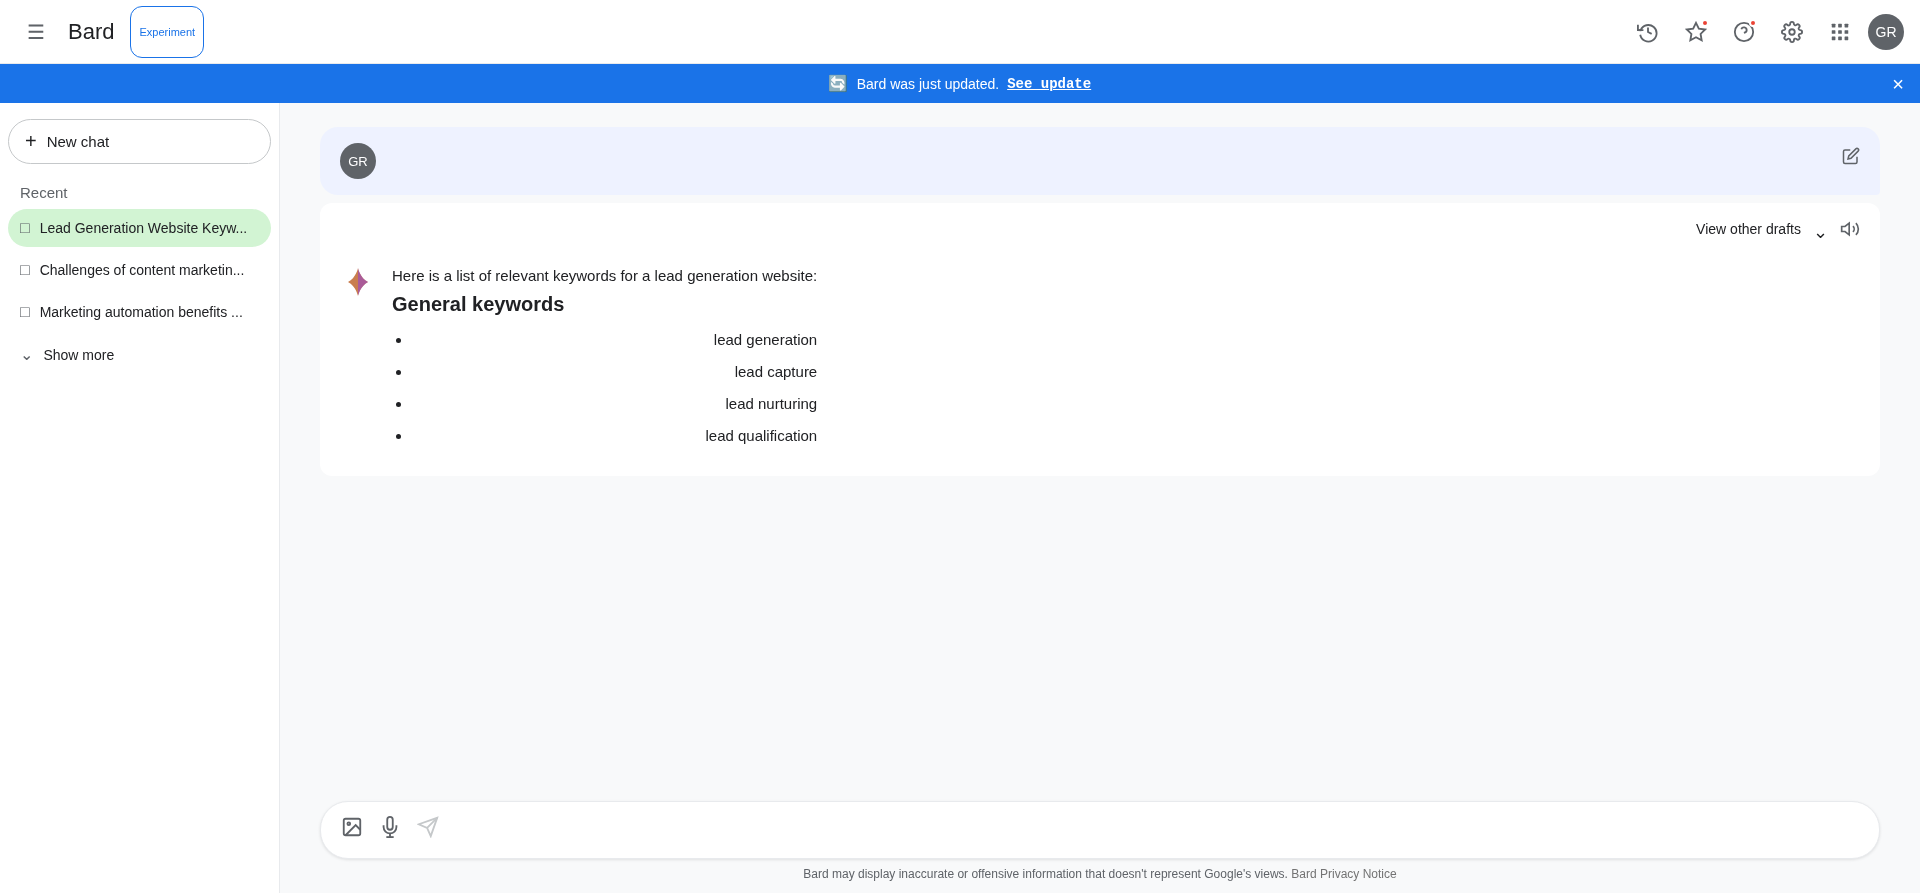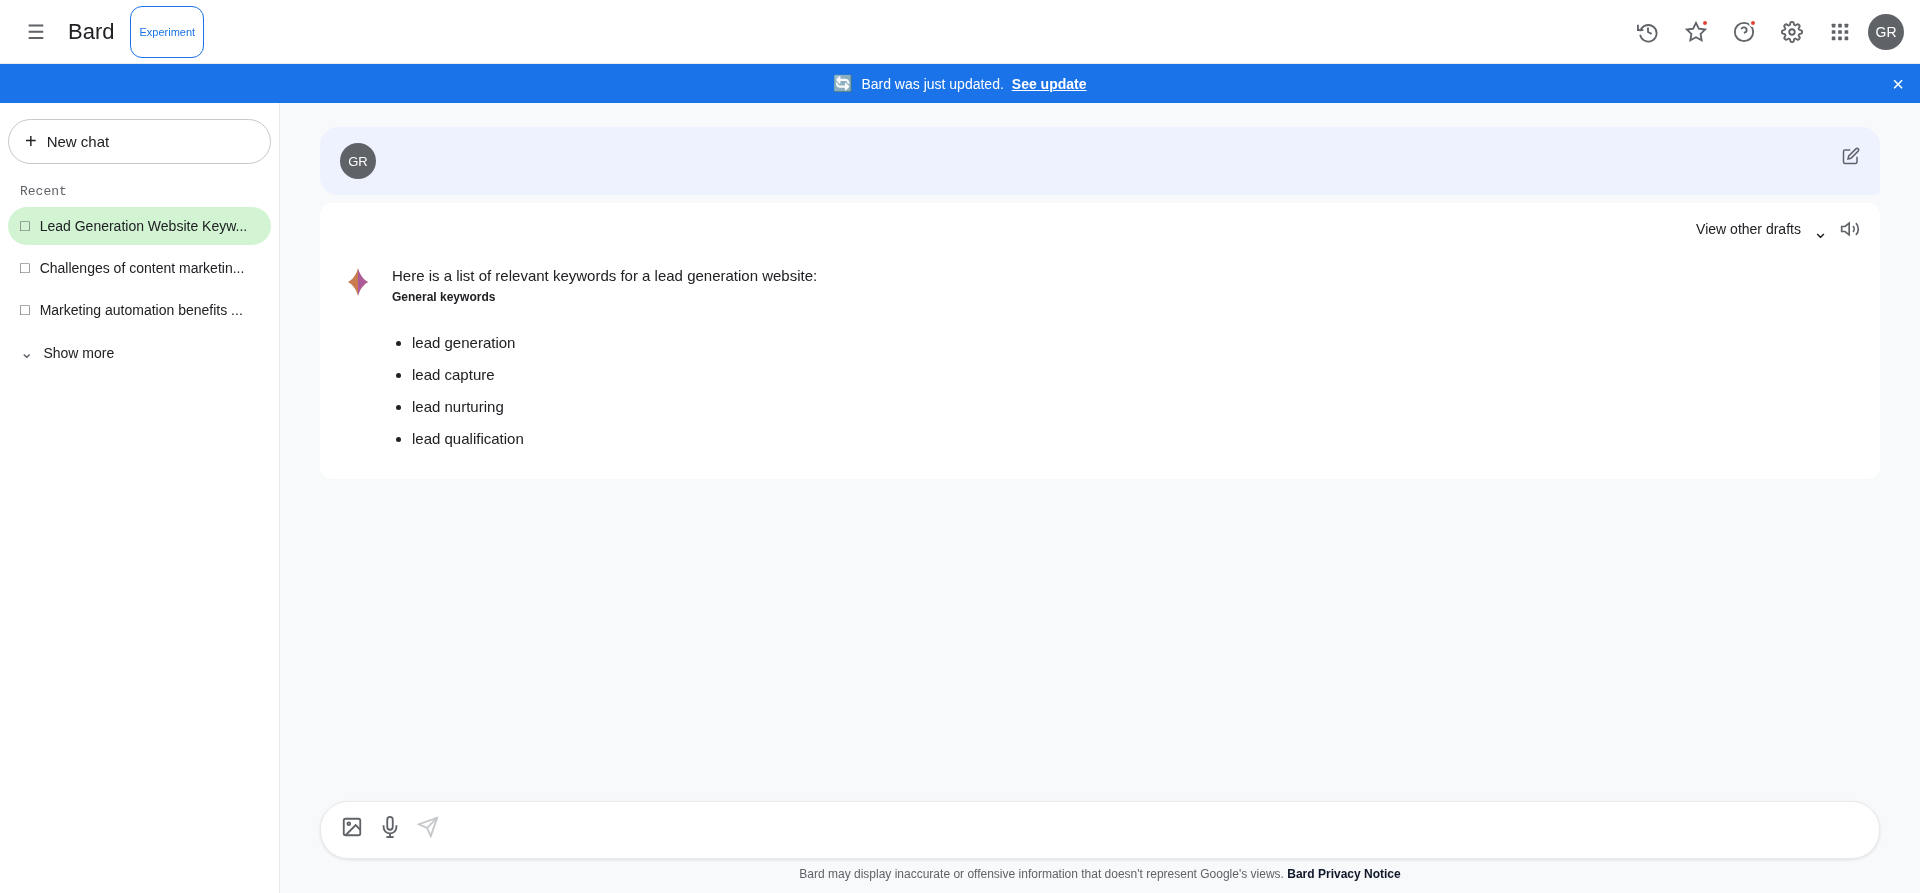--- a/index.html
+++ b/index.html
@@ -34,21 +34,21 @@
       color: #fff; font-size: 14px; font-weight: 500; cursor: pointer;
     }
 
     
     .update-banner {
       background: #1a73e8; color: #fff; text-align: center;
       padding: 10px 16px; font-size: 14px; display: flex;
       align-items: center; justify-content: center; gap: 8px; flex-shrink: 0;
       position: relative;
     }
-    .update-banner a { color: #fff; font-weight: 600; text-decoration: underline; cursor: pointer; }
+    .update-banner a { color: #fff; font-weight: 600; text-decoration: underline; cursor: pointer; font-family: Liberation Mono, monospace; }
     .banner-close {
       position: absolute; right: 16px; background: transparent; border: none;
       color: #fff; font-size: 20px; cursor: pointer; line-height: 1;
     }
     .update-icon { font-size: 16px; }
 
     
     .main-layout {
       display: flex; flex: 1; overflow: hidden;
     }
@@ -60,21 +60,21 @@
       border-right: 1px solid #e8eaed; overflow-y: auto;
     }
     .new-chat-btn {
       display: flex; align-items: center; gap: 10px;
       padding: 10px 16px; border-radius: 24px; border: 1px solid #c5c8ca;
       background: #fff; cursor: pointer; font-size: 15px; font-weight: 500;
       color: #202124; margin-bottom: 8px; margin-top: 4px;
     }
     .plus-icon { font-size: 20px; font-weight: 300; }
     .recent-label {
-      font-size: 13px; color: #5f6368; padding: 8px 12px 4px 12px; font-weight: 500; font-family: Liberation Mono, monospace;
+      font-size: 15px; color: #5f6368; padding: 8px 12px 4px 12px; font-weight: 500;
     }
     .sidebar-item {
       display: flex; align-items: center; gap: 10px;
       padding: 10px 12px; border-radius: 24px; cursor: pointer;
       font-size: 14px; color: #202124;
     }
     .sidebar-item.active { background: #d2f4d3; font-weight: 500; }
     .chat-icon { font-size: 16px; color: #5f6368; flex-shrink: 0; }
     .sidebar-item-text { white-space: nowrap; overflow: hidden; text-overflow: ellipsis; }
     .show-more-item {
@@ -133,23 +133,23 @@
     .chevron-down { font-size: 18px; color: #202124; }
     .sound-icon-btn {
       background: transparent; border: none; cursor: pointer;
       color: #5f6368; font-size: 20px; padding: 4px; border-radius: 50%;
     }
     .response-body {
       display: flex; align-items: flex-start; gap: 16px; padding: 16px 20px 20px 20px;
     }
     .response-text { font-size: 15px; color: #202124; line-height: 1.6; }
     .response-text p { margin-bottom: 0; }
-    .response-text h3 { font-size: 12px; font-weight: 600; margin-bottom: 24px; }
+    .response-text h3 { font-size: 20px; font-weight: 600; margin-bottom: 8px; }
     .response-text ul { padding-left: 20px; }
-    .response-text ul li { margin-bottom: 8px; }
+    .response-text ul li { margin-bottom: 8px; text-align: right; }
 
     
     .input-area {
       padding: 12px 40px 8px 40px; background: #f8f9fa; flex-shrink: 0;
     }
     .input-row {
       display: flex; align-items: center; gap: 8px;
       background: #fff; border-radius: 28px; padding: 10px 16px;
       border: 1px solid #e8eaed; box-shadow: 0 1px 3px rgba(0,0,0,0.1);
     }
@@ -166,21 +166,21 @@
       background: transparent; border: none; cursor: pointer;
       color: #5f6368; font-size: 22px; padding: 4px; border-radius: 50%;
     }
     .send-btn {
       background: transparent; border: none; cursor: pointer;
       color: #c5c8ca; font-size: 22px; padding: 4px; border-radius: 50%;
     }
     .disclaimer {
       text-align: center; font-size: 12px; color: #5f6368; padding: 8px 0 4px 0;
     }
-    .disclaimer a { color: #0f172a; text-decoration: none; font-weight: 700; }
+    .disclaimer a { color: #737373; text-decoration: none; font-weight: 400; }
 
     
     .sparkle-svg { width: 36px; height: 36px; }
   </style>
 </head>
 <body>
 
 <div class="topbar">
   <div class="topbar-left">
     <button class="menu-icon icon-btn">☰</button>

